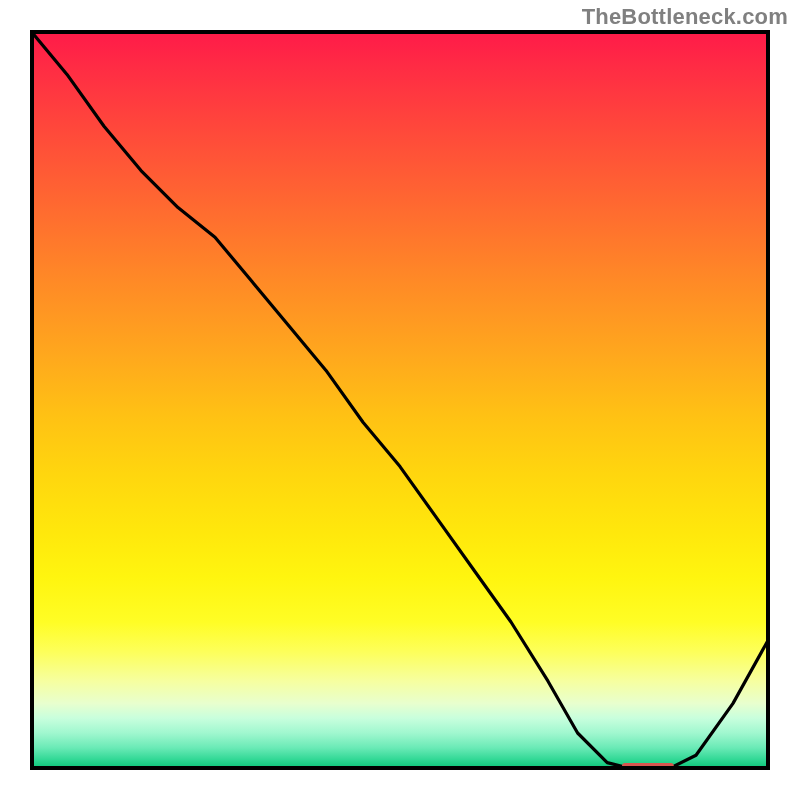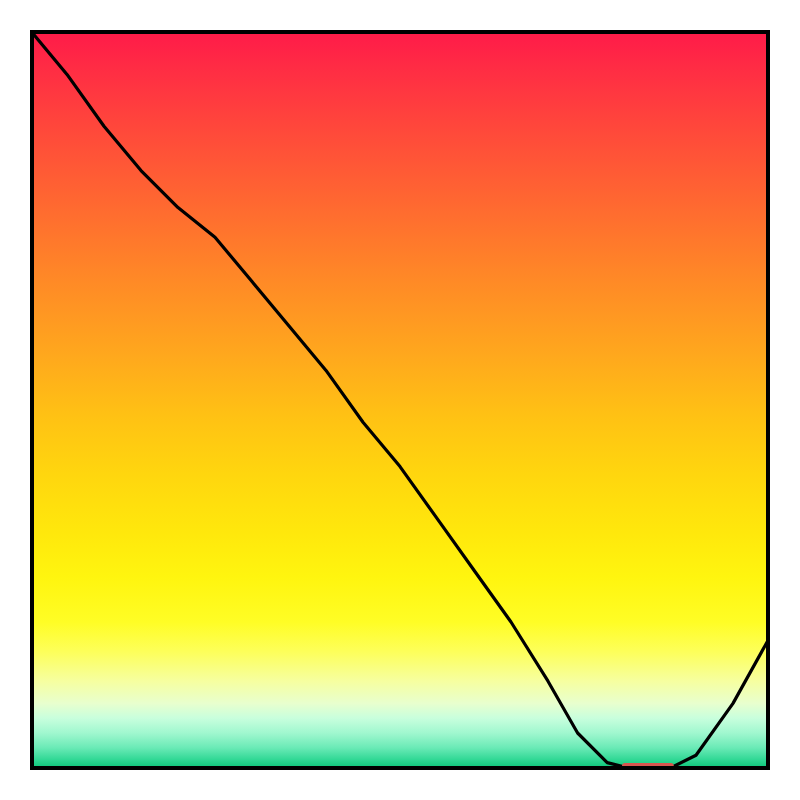--- a/index.html
+++ b/index.html
@@ -71,20 +71,21 @@
     inset: 0;
     width: 100%;
     height: 100%;
   }
 </style>
 </head>
 <body>
 
 <div class="wrap">
 
+  <div class="watermark">TheBottleneck.com</div>
 
   <div class="plot-area">
     <div class="gradient"></div>
 
     <svg class="curve" viewBox="0 0 740 740" preserveAspectRatio="none">
       <path fill="none" stroke="#000000" stroke-width="3.2" stroke-linecap="round" stroke-linejoin="round" d="M0.0 0.0 L37.0 44.4 L74.0 96.2 L111.0 140.6 L148.0 177.6 L185.0 207.2 L222.0 251.6 L259.0 296.0 L296.0 340.4 L333.0 392.2 L370.0 436.6 L407.0 488.4 L444.0 540.2 L481.0 592.0 L518.0 651.2 L547.6 703.0 L577.2 732.6 L606.8 740.0 L636.4 740.0 L666.0 725.2 L703.0 673.4 L740.0 606.8"></path>
       <rect fill="#d6554e" rx="3" ry="3" x="592.0" y="733.0" width="51.8" height="8"></rect>
     </svg>
 
     <div class="border"></div>

